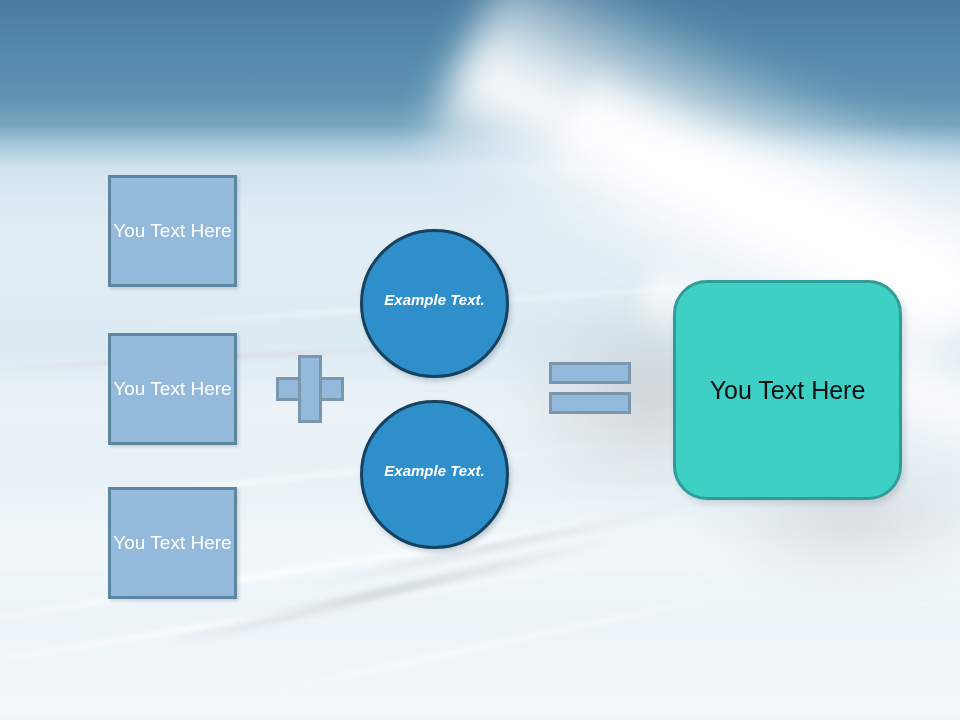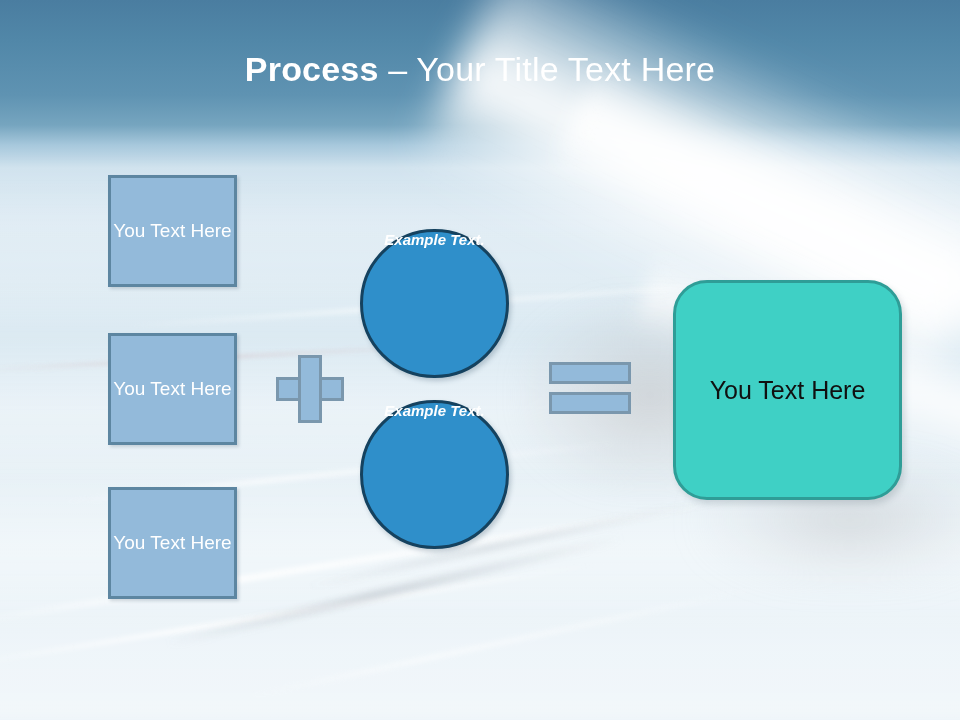--- a/index.html
+++ b/index.html
@@ -221,20 +221,21 @@
     border-radius: 50%;
     background: #2f8fca;
     border: 3px solid #15425f;
     color: #ffffff;
     font-size: 15px;
     font-weight: 700;
     font-style: italic;
     line-height: 23px;
     text-align: center;
     display: flex;
+    align-items: center;
     justify-content: center;
     box-shadow: 2px 3px 5px rgba(70,95,115,0.30);
   }
   .circle-1 { top: 229px; }
   .circle-2 { top: 400px; }
   .circle .ctext { transform: translateY(-4px); }
 
   
   .equals { position: absolute; left: 549px; top: 362px; width: 82px; height: 50px; }
   .equals .ebar {
@@ -282,21 +283,20 @@
   <div class="smudge2"></div>
   <div class="hair hair1"></div>
   <div class="hair hair2"></div>
   <div class="hair hair3"></div>
   <div class="hair hair4"></div>
   <div class="hair hair5"></div>
   <div class="hair hair6"></div>
   <div class="hair-dark hd1"></div>
   <div class="hair-dark hd2"></div>
 
-  <div class="title"><span class="strong">Process</span><span> – Your Title Text Here</span></div>
 
   <div class="inbox inbox-1">
     <span>You Text Here</span>
   </div>
   <div class="inbox inbox-2">
     <span>You Text Here</span>
   </div>
   <div class="inbox inbox-3">
     <span>You Text Here</span>
   </div>

